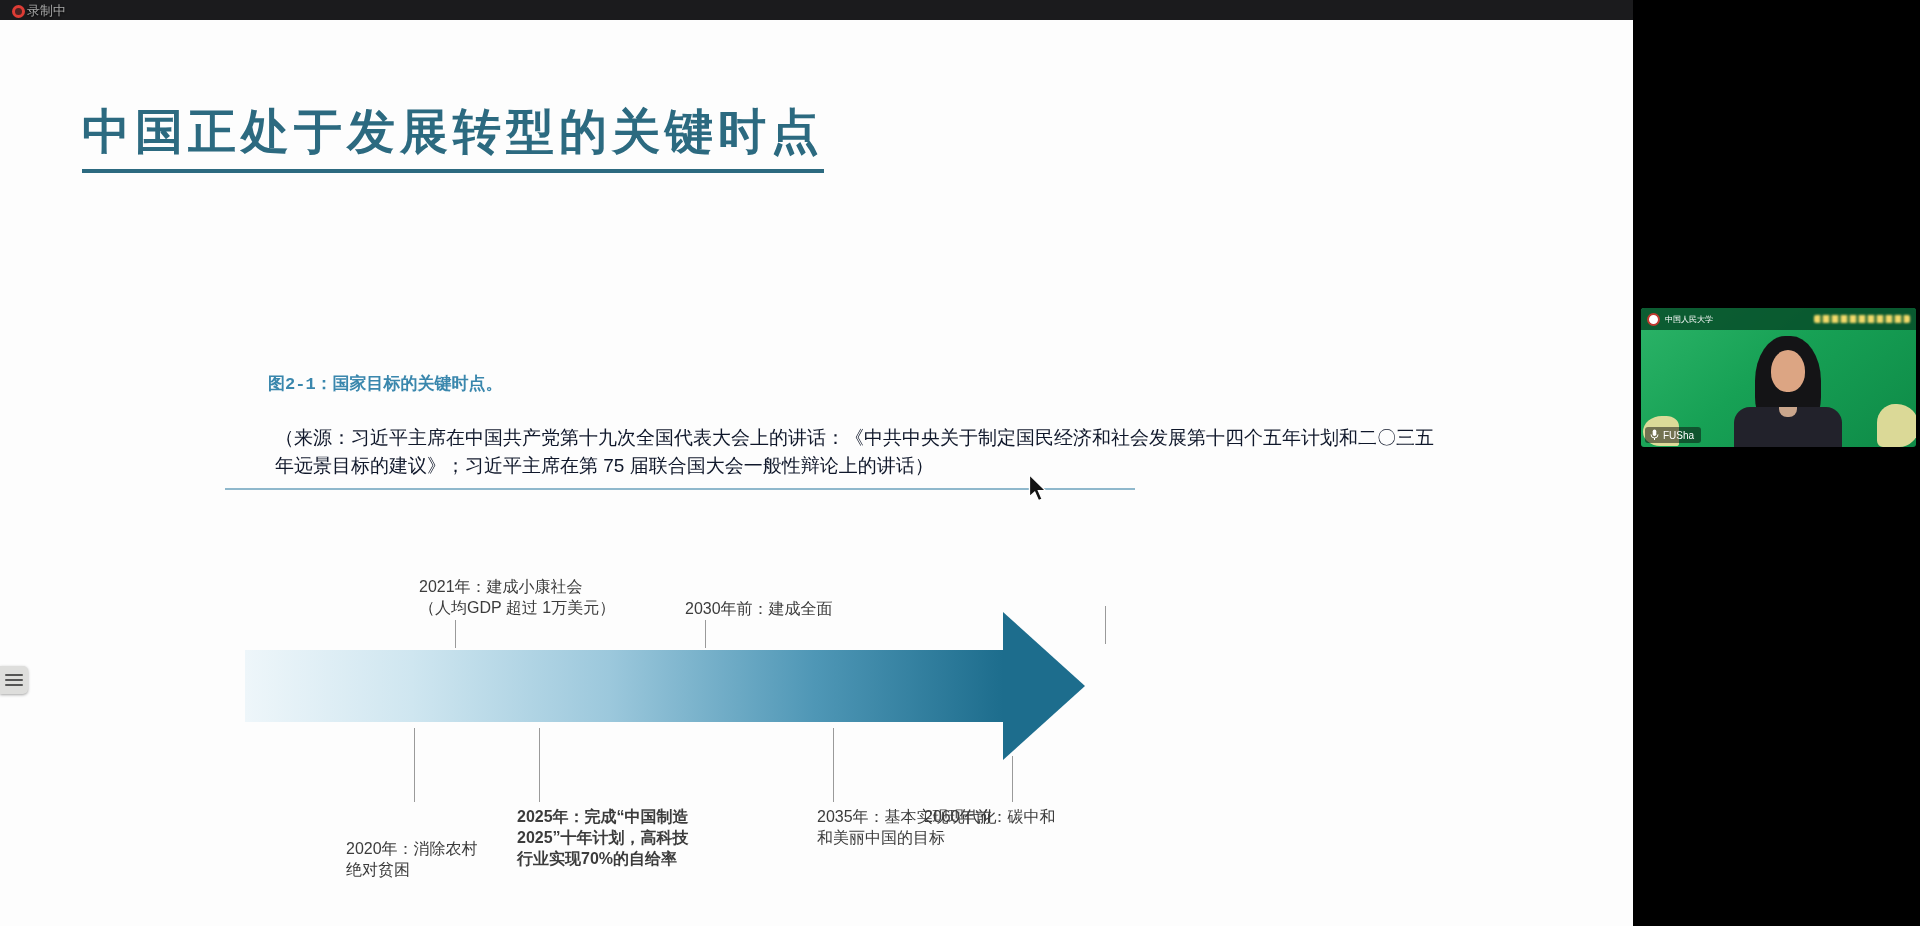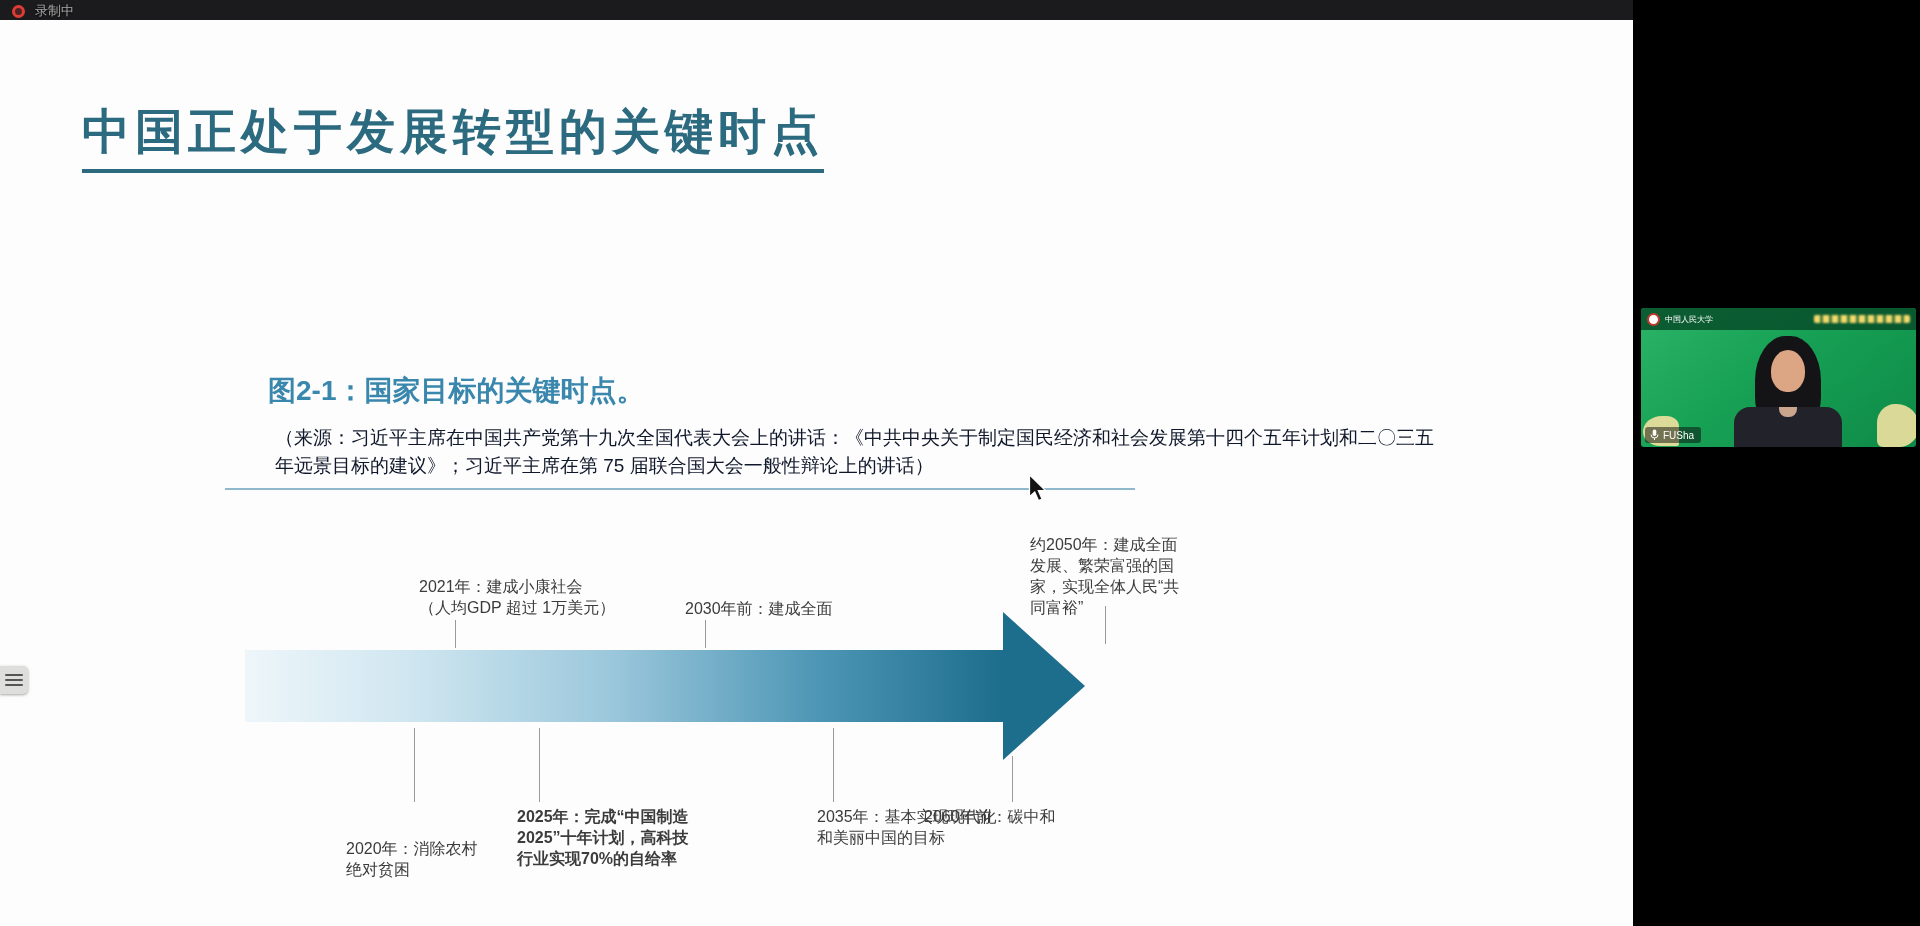--- a/index.html
+++ b/index.html
@@ -2,36 +2,36 @@
 <html><head>
 <meta charset="utf-8">
 <style>
   * { margin:0; padding:0; box-sizing:border-box; }
   html,body { width:1920px; height:926px; background:#000; overflow:hidden; }
   body { font-family:"Liberation Sans","DejaVu Sans",sans-serif; }
   #app { position:relative; width:1920px; height:926px; background:#000; }
 
   
   .topbar { position:absolute; left:0; top:0; width:1633px; height:20px; background:#1b1b1d; z-index:30; }
-  .rec-chip { position:absolute; left:12px; top:2px; display:flex; align-items:center; gap:10px; }
+  .rec-chip { position:absolute; left:12px; top:2px; display:flex; align-items:center; gap:2px; }
   .rec-dot { width:13px; height:13px; border-radius:50%; border:3px solid #de3c35; background:rgba(222,60,53,.25); }
   .rec-label { font-size:13px; color:#a9a9a9; text-shadow:0 1px 2px #000; }
 
   
   .slide { position:absolute; left:0; top:20px; width:1633px; height:917px; background:#fdfdfd; overflow:hidden; }
 
   .slide-title { position:absolute; left:82px; top:80px; display:inline-block;
     font-size:48px; font-weight:bold; letter-spacing:5px; color:#2c6a80;
     border-bottom:4px solid #2c6a80; padding-bottom:5px; }
 
   .intro { position:absolute; left:72px; top:185px; width:1502px;
     font-size:26px; font-style:italic; line-height:28.5px; text-align:justify; color:#5a6475; }
   .intro .hl { color:#a93226; font-weight:bold; }
 
-  .fig-caption { position:absolute; left:268px; top:352px; font-size:28px; font-weight:bold; color:#3a87ad; }
+  .fig-caption { position:absolute; left:268px; top:352px; font-size:17px; font-weight:bold; color:#3a87ad;font-family:Liberation Mono, monospace; }
 
   .source-note { position:absolute; left:275px; top:404px; width:1175px;
     font-size:19px; line-height:27.5px; color:#0f172a; }
 
   .divider { position:absolute; left:225px; top:468px; width:910px; height:2px; background:#8fb8cc; }
 
   
   .tl-label { position:absolute; font-size:16px; line-height:21px; color:#3c3c3c; white-space:pre-line; }
   .tick { position:absolute; width:1px; background:#9a9a9a; }
 
@@ -93,24 +93,20 @@
 
     <div class="fig-caption">图2-1：国家目标的关键时点。</div>
 
     <div class="source-note">（来源：习近平主席在中国共产党第十九次全国代表大会上的讲话：《中共中央关于制定国民经济和社会发展第十四个五年计划和二〇三五年远景目标的建议》；习近平主席在第 75 届联合国大会一般性辩论上的讲话）</div>
 
     <div class="divider"></div>
 
     <div class="tl-label" style="left:419px; top:556px;">2021年：建成小康社会
 （人均GDP 超过 1万美元）</div>
     <div class="tl-label" style="left:685px; top:578px;">2030年前：建成全面</div>
-    <div class="tl-label" style="left:1030px; top:514px;">约2050年：建成全面
-发展、繁荣富强的国
-家，实现全体人民“共
-同富裕”</div>
 
     <div class="tick" style="left:455px; top:600px; height:28px;"></div>
     <div class="tick" style="left:705px; top:600px; height:28px;"></div>
     <div class="tick" style="left:1105px; top:586px; height:38px;"></div>
 
     <div class="arrow-shaft"></div>
     <div class="arrow-head"></div>
 
     <div class="tick" style="left:414px; top:708px; height:74px;"></div>
     <div class="tick" style="left:539px; top:708px; height:74px;"></div>

